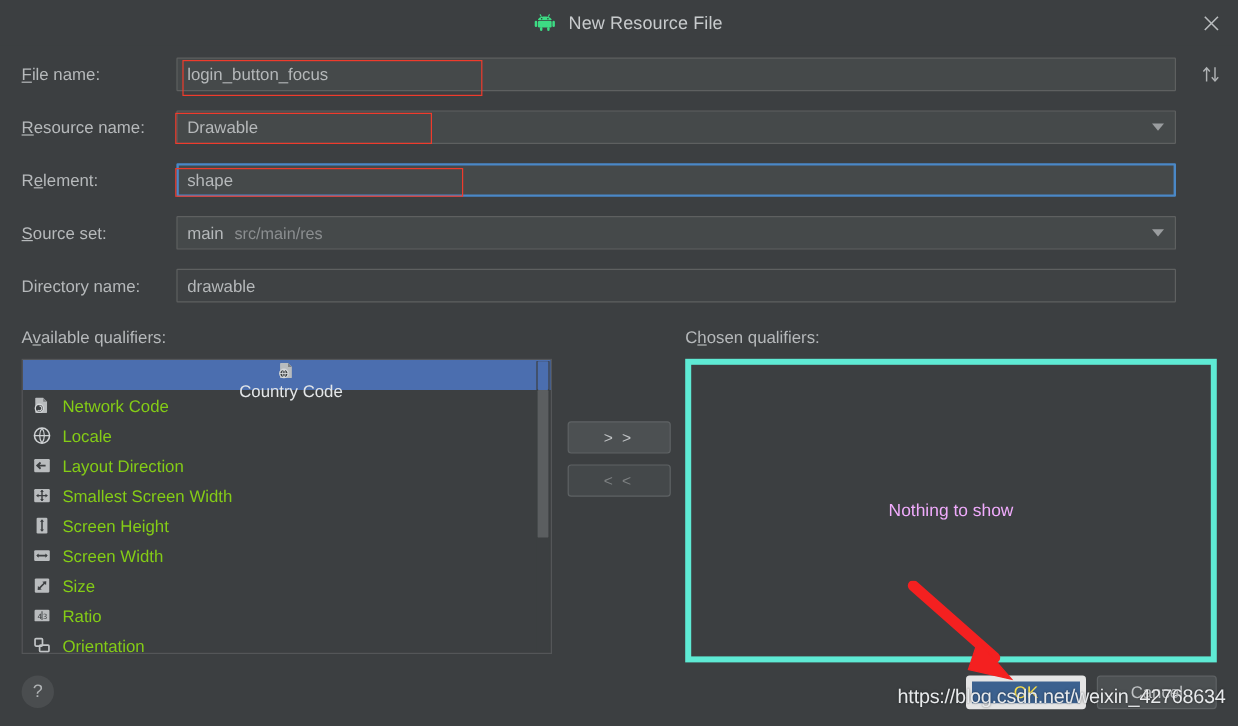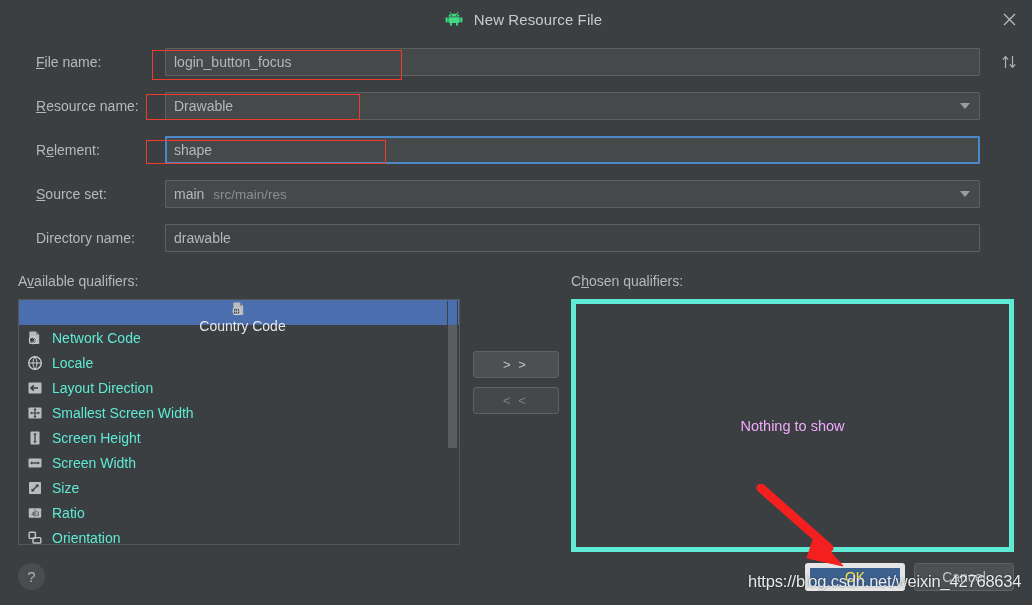--- a/index.html
+++ b/index.html
@@ -66,21 +66,21 @@
   
   .form {
     padding: 9px 0 0 0;
     position: relative;
   }
   .row {
     display: flex;
     align-items: center;
     height: 30px;
     margin-bottom: 14px;
-    padding-left: 36px;
+    padding-left: 18px;
     position: relative;
   }
   .row .lbl {
     width: 129px;
     flex: 0 0 129px;
     font-size: 14px;
     color: #b6b9bb;
     white-space: nowrap;
   }
   .row .lbl u { text-decoration: underline; }
@@ -170,21 +170,21 @@
     position: relative;
   }
   .listbox.left { background: #3c3f41; }
 
   .qitem {
     height: 25px;
     display: flex;
     align-items: center;
     padding-left: 7px;
     font-size: 14px;
-    color: #5eead4;
+    color: #84cc16;
     white-space: nowrap;
   }
   .qitem.selected {
     background: #4b6eaf;
     color: #e4e7e9;
     flex-direction: column;
   }
   .qitem .qicon {
     width: 18px;
     height: 18px;

